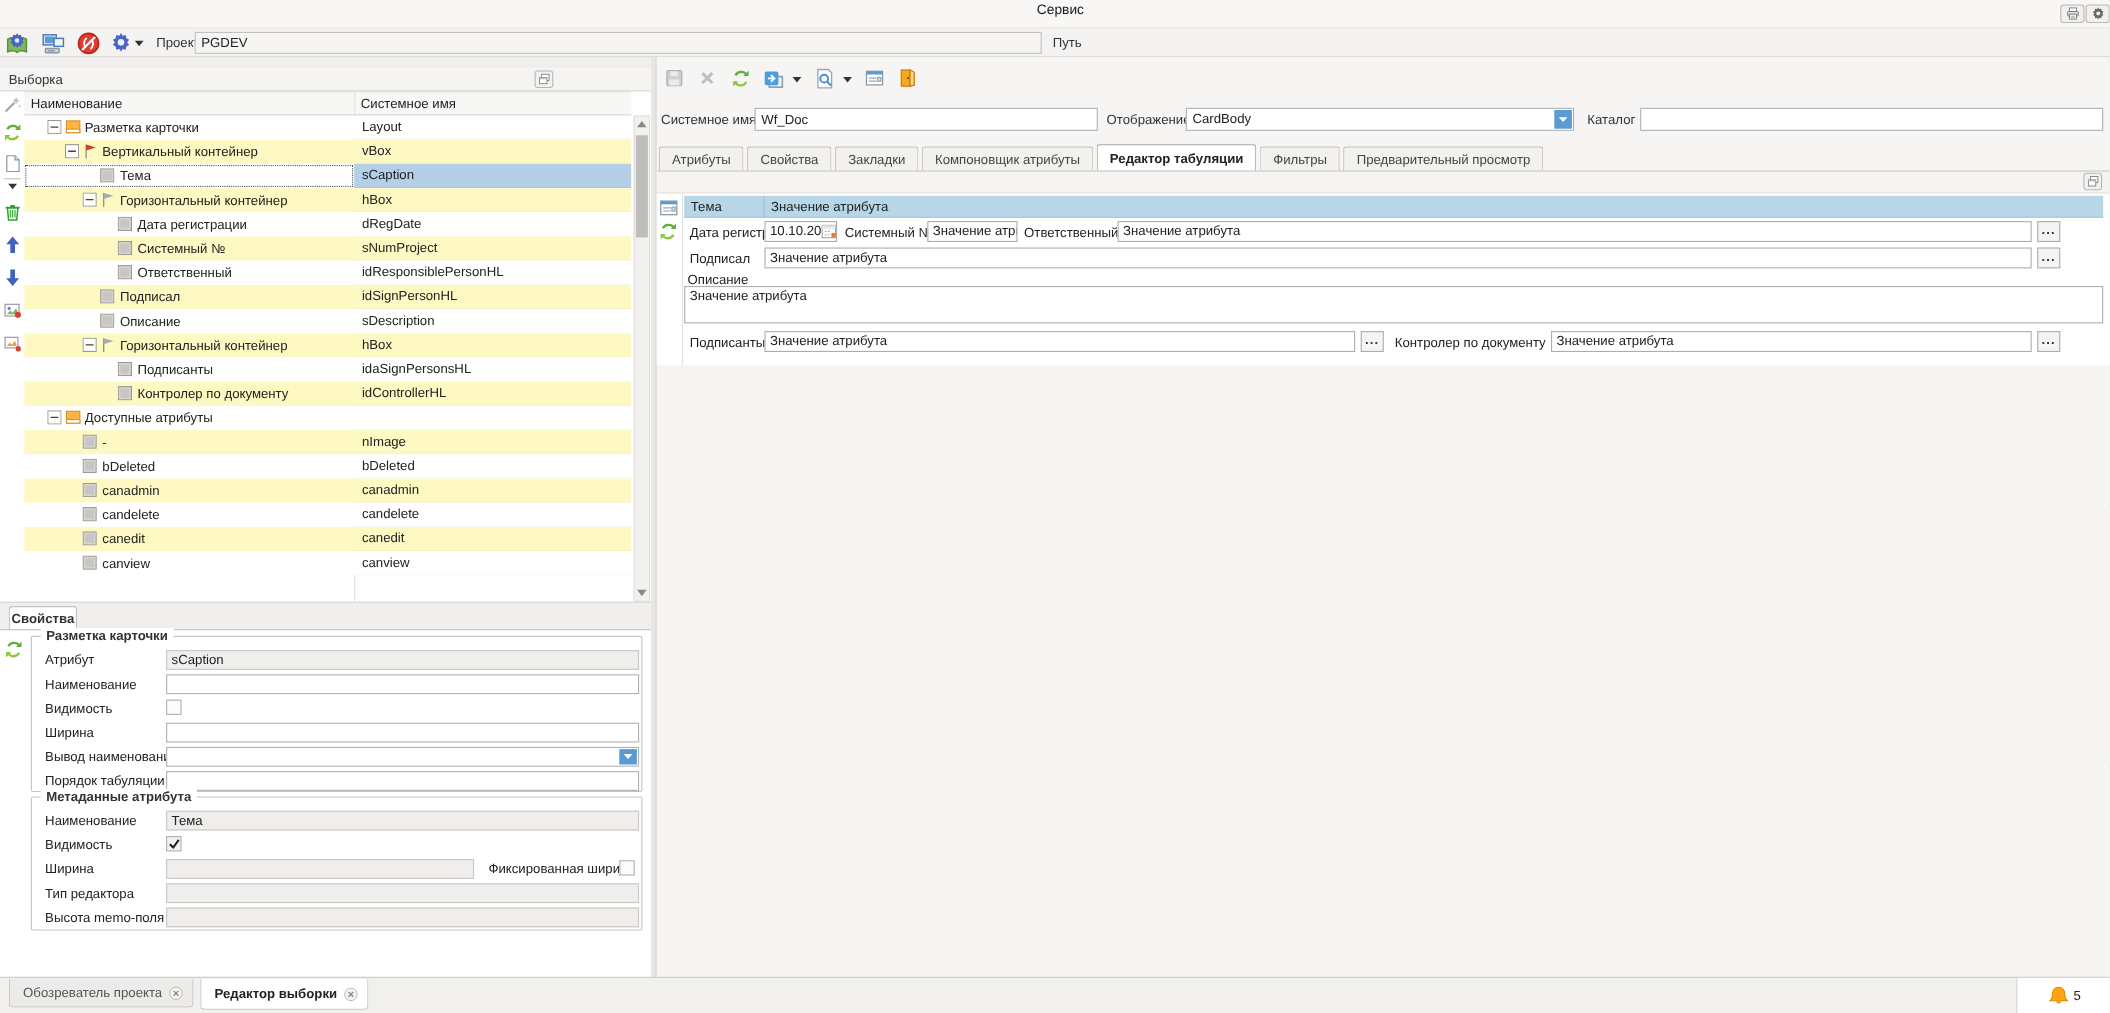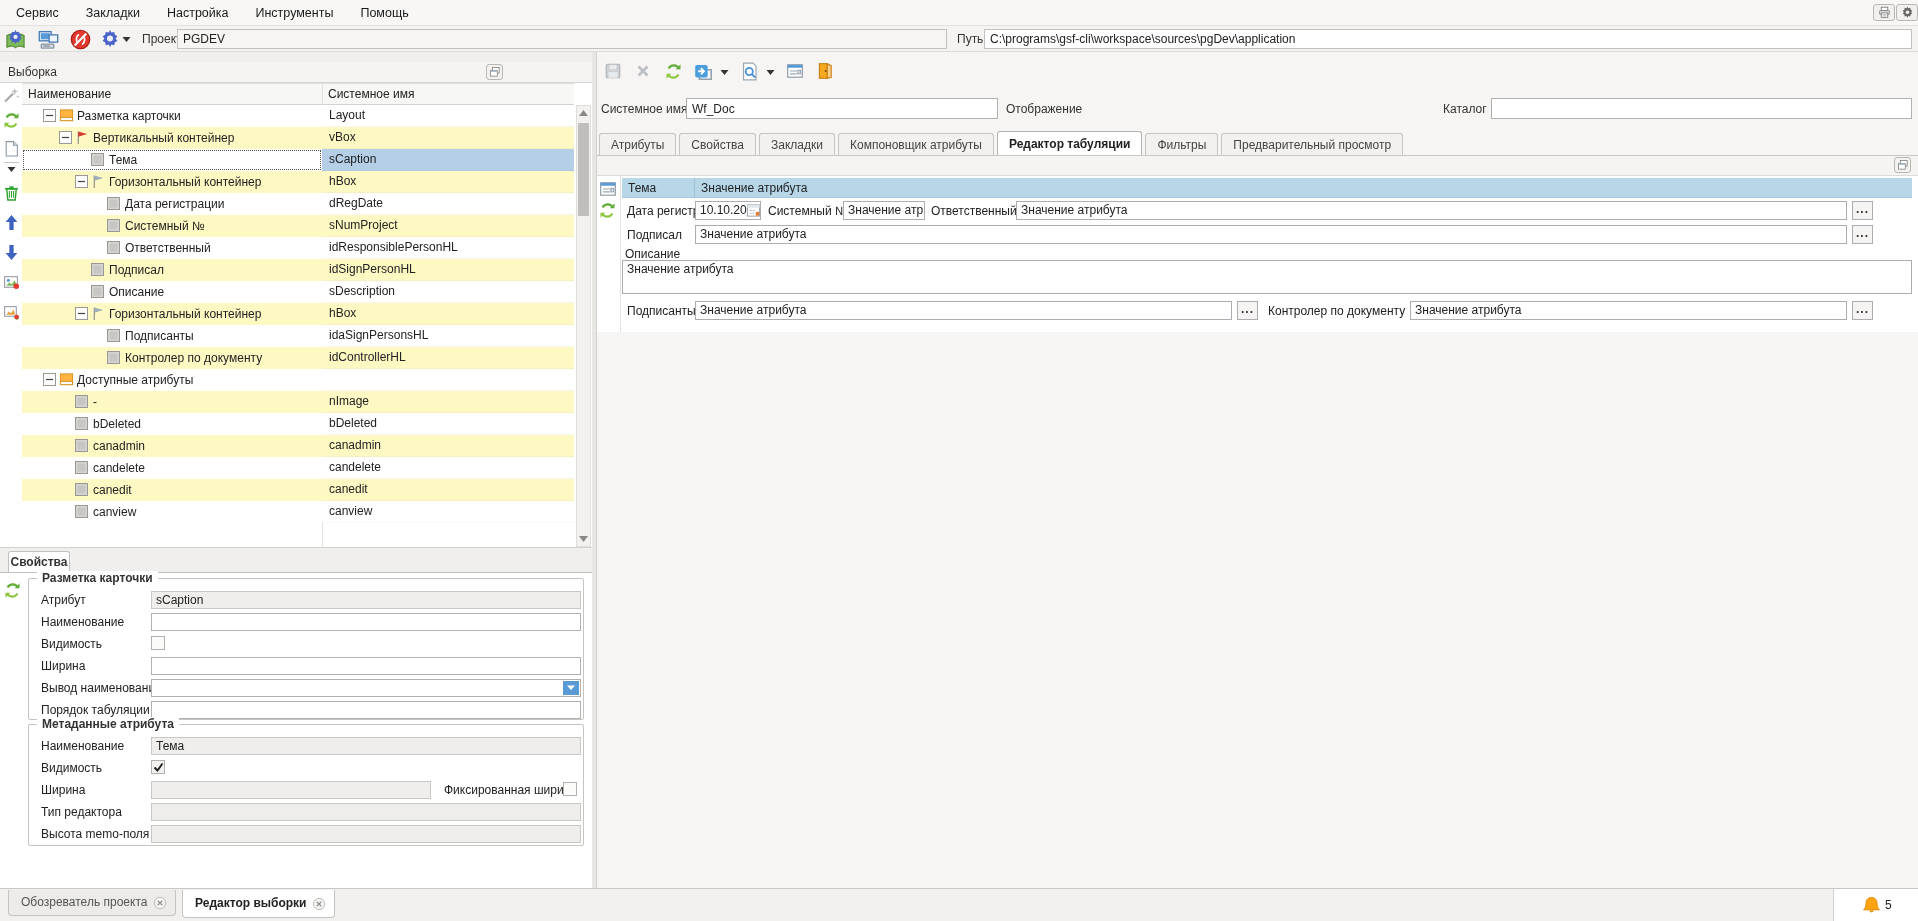--- a/index.html
+++ b/index.html
@@ -1,19 +1,19 @@
 <!DOCTYPE html>
 <html><head>
 <meta charset="utf-8">
 <style>
   * { margin:0; padding:0; box-sizing:border-box; }
   html,body { background:#e8e6e4; }
   body { font-family:"Liberation Sans",sans-serif; font-size:12px; color:#222; }
   .app { position:relative; width:1918px; height:921px; background:#f0efed; overflow:hidden; }
-  .abs { position:absolute; }
+  .abs { position:absolute;flex-direction:column; }
   svg { display:block; }
 
   
   .menubar { left:0; top:0; width:1918px; height:26px; background:#f8f7f6; border-bottom:1px solid #e3e1de; display:flex; align-items:center; padding-left:10px; gap:15px; }
   .menu-item { font-size:12.5px; color:#1a1a1a; padding:2px 6px; cursor:default; }
   .win-btn { position:absolute; top:4px; width:22px; height:17px; border:1px solid #b9b7b4; border-radius:3px; background:#f1f0ee; display:flex; align-items:center; justify-content:center; }
 
   
   .toolbar { left:0; top:26px; width:1918px; height:26px; background:#f4f3f1; border-bottom:1px solid #dcdad7; }
   .tb-ic { position:absolute; top:3px; width:20px; height:20px; }
@@ -137,21 +137,20 @@
             <circle cx="8" cy="7.6" r="2.4" fill="#eef0fa"></circle>
           </svg></span></span>
     <span class="abs" style="left:122px;top:10px;">
         <svg width="9" height="7" viewBox="0 0 9 7">
           <path d="M0.5 1l4 5 4-5z" fill="#333"></path>
         </svg>
       </span>
     <span class="tb-label" style="left:142px;">Проект</span>
     <input class="tb-input" style="left: 177px; width: 770px;" value="PGDEV">
     <span class="tb-label" style="left:957px;">Путь</span>
-    <input class="tb-input" style="left: 984px; width: 928px; background: rgb(255, 255, 255);" value="C:\programs\gsf-cli\workspace\sources\pgDev\application">
   </div>
 
   <div class="abs panel-white" style="left:0;top:62px;width:592px;height:486px;border-bottom:1px solid #d4d2cf;"></div>
   <div class="abs panel-hdr" style="left:0;top:62px;width:592px;height:21px;">
     <span class="abs" style="left:8px;top:3px;">Выборка</span>
   </div>
   <div class="max-btn" style="left:486px;top:64px;">
       <span>
         <svg width="12" height="12" viewBox="0 0 16 16">
           <rect x="4.5" y="2" width="9" height="7.5" fill="#fff" stroke="#7a7875"></rect>
@@ -649,20 +648,28 @@
             <path d="M10 1.5l3.5 1.8v10.4L10 14.5z" fill="#fbd08a" stroke="#c77f10"></path>
             <circle cx="8.5" cy="8" r="0.9" fill="#7a4d00"></circle>
           </svg>
         </div>
       </div>
     </div>
 
   <span class="fld-label" style="left:601px;">Системное имя</span>
   <input class="fld-input" style="left: 686px; width: 312px;" value="Wf_Doc">
   <span class="fld-label" style="left:1006px;">Отображение</span>
+  <div class="fld-input" style="left:1078px;width:353px;line-height:19px;">
+    <span>CardBody</span>
+    <span class="combo-btn" style="top:1px;height:17px;">
+        <svg width="10" height="8" viewBox="0 0 10 8">
+          <path d="M1 1.5l4 4.5 4-4.5z" fill="#fff"></path>
+        </svg>
+      </span>
+  </div>
   <span class="fld-label" style="left:1443px;">Каталог</span>
   <input class="fld-input" style="left: 1491px; width: 421px;">
 
   <div class="tabs-row" id="right-tabs">
       <div class="tab">Атрибуты</div>
       <div class="tab">Свойства</div>
       <div class="tab">Закладки</div>
       <div class="tab">Компоновщик атрибуты</div>
       <div class="tab active">Редактор табуляции</div>
       <div class="tab">Фильтры</div>

